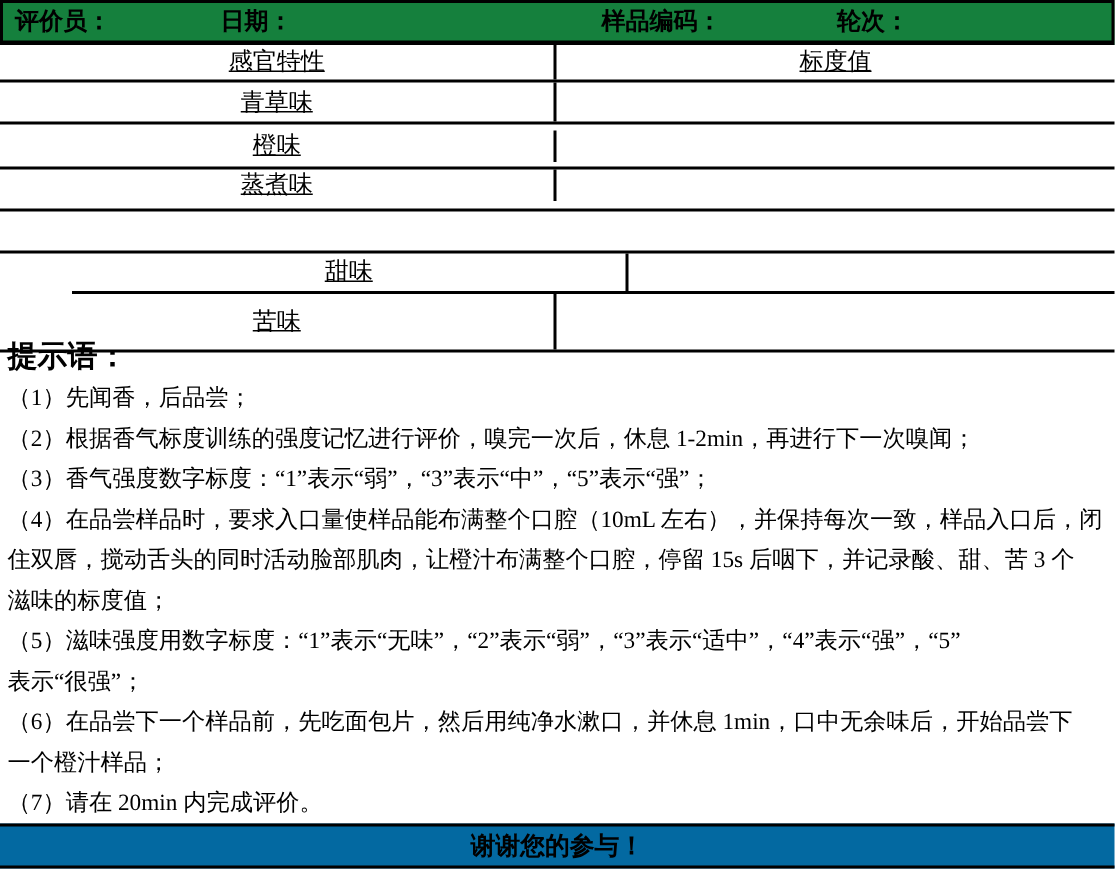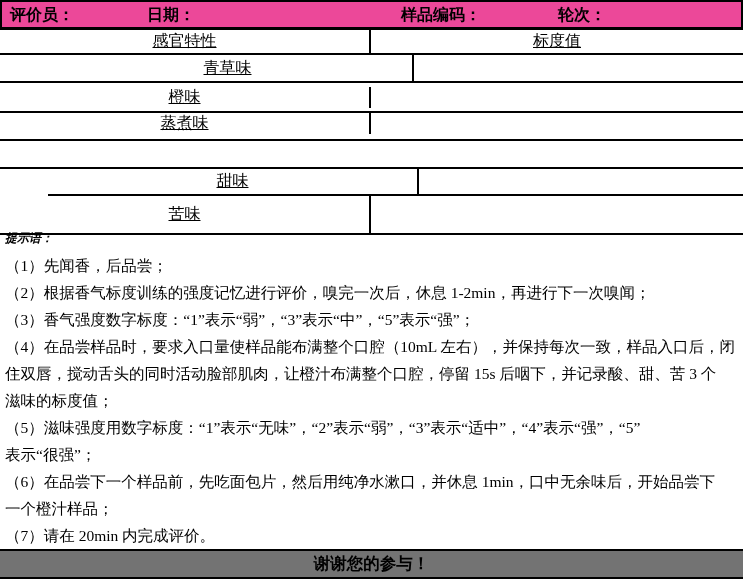--- a/index.html
+++ b/index.html
@@ -7,63 +7,63 @@
   body { width:743px; height:579px; overflow:hidden; }
   .page {
     position:relative; width:743px; height:579px;
     background:#ffffff; color:#000;
     font-family:"Liberation Serif","DejaVu Serif",serif;
   }
 
   
   .top-header {
     position:absolute; top:0; left:0; width:743px; height:30px;
-    background:#ec4899;
+    background:#15803d;
     border-top:2px solid #000; border-bottom:3px solid #000;
     border-left:2px solid #000; border-right:2px solid #000;
   }
   .top-header .hfield {
     position:absolute; top:50%; transform:translateY(-50%);
     font-weight:bold; font-size:16px; white-space:nowrap;
   }
   .hf-0 { left:8px; }
   .hf-1 { left:145px; }
   .hf-2 { left:399px; }
   .hf-3 { left:556px; }
 
   
   .scale-table { position:absolute; top:30px; left:0; width:743px;text-decoration:underline; }
   .trow { display:flex; border-bottom:2px solid #000; }
   .trow:nth-child(1) { height:25px; }
-  .trow:nth-child(2) { height:28px;padding-left:43px; }
+  .trow:nth-child(2) { height:28px; }
   .trow:nth-child(3) { height:30px;align-items:center; }
   .trow:nth-child(4) { height:28px;flex-direction:column; }
   .trow:nth-child(5) { height:28px; }
   .trow:nth-child(6) { height:27px;margin-left:48px; }
   .trow:nth-child(7) { height:39px; }
   .tcell {
     display:flex; align-items:center; justify-content:center;
     font-size:16px; white-space:nowrap;
   }
   .tcell.left { width:371px; border-right:2px solid #000; }
   .tcell.right { flex:1; }
 
   
   .instructions {
     position:absolute; top:222px; left:0; width:743px; height:327px;
     padding:3px 5px 0 5px; font-size:15.5px; line-height:27px;
     overflow:hidden;
   }
-  .instructions .heading { font-weight:bold; font-size:12px;font-style:italic; }
+  .instructions .heading { font-weight:bold; font-size:20px; }
   .instructions .iline { white-space:pre; }
 
   
   .footer {
     position:absolute; top:549px; left:0; width:743px; height:30px;
-    background:#737373;
+    background:#0369a1;
     border-top:2.5px solid #000; border-bottom:2px solid #000;
     display:flex; align-items:center; justify-content:center;
   }
   .footer .msg { font-weight:bold; font-size:16.5px; }
 </style>
 </head>
 <body>
 
 <div class="page">
 

